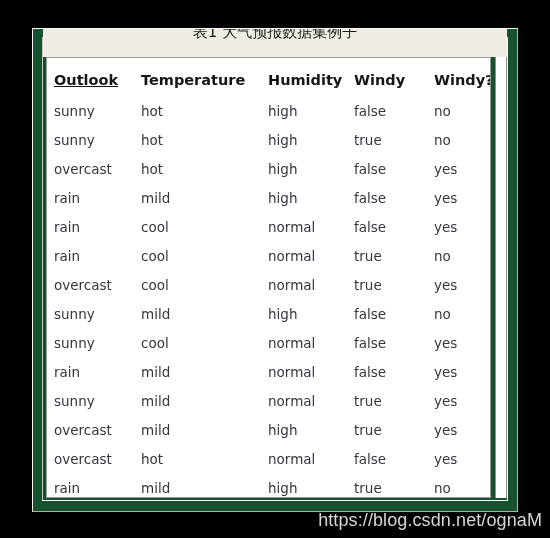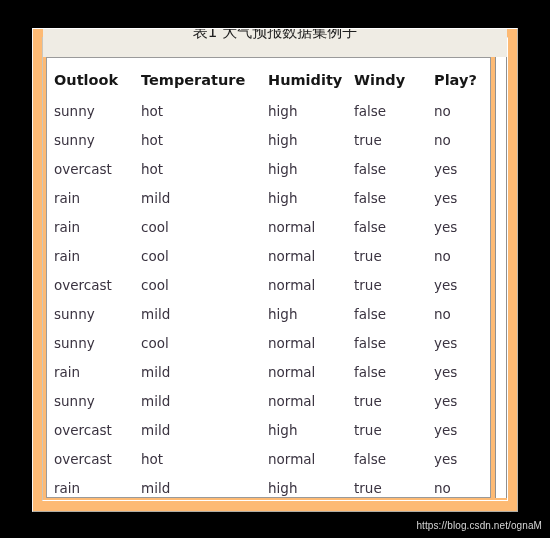--- a/index.html
+++ b/index.html
@@ -15,21 +15,21 @@
     position: relative;
   }
 
   
   #screenshot-panel {
     position: absolute;
     left: 32px;
     top: 28px;
     width: 486px;
     height: 484px;
-    background: #fdba74;
+    background: #14532d;
     box-sizing: border-box;
     border-top: 1px solid #ffffff;
     border-left: 1px solid #f7f5f0;
     border-right: 1px solid #b9b6ae;
     border-bottom: 1px solid #b0ada5;
   }
 
   
   #panel-inner-bevel {
     position: absolute;
@@ -128,32 +128,32 @@
     height: 29px;
   }
 
   
   .col-outlook      { width: 86px;  padding-left: 7px !important; }
   .col-temperature  { width: 126px; padding-left: 1px !important; }
   .col-humidity     { width: 85px;  padding-left: 1px !important; margin-top: 44px; }
   .col-windy        { width: 79px;  padding-left: 1px !important; margin-left: 20px; }
   .col-play         { width: 66px;  padding-left: 1px !important; }
 
-  thead .col-outlook     { padding-left: 7px !important; }
+  thead .col-outlook     { padding-left: 7px !important; text-decoration: underline; }
   thead .col-temperature { padding-left: 1px !important; margin-left: 26px; }
   thead .col-humidity    { padding-left: 1px !important; }
   thead .col-windy       { padding-left: 1px !important; }
   thead .col-play        { padding-left: 1px !important; }
 
   
   #watermark {
     position: absolute;
     right: 8px;
     bottom: 7px;
-    font-size: 10px;
+    font-size: 18px;
     color: #d6d6d6;
     font-family: "Liberation Sans", sans-serif;
     letter-spacing: 0.1px;
   }
 </style>
 </head>
 <body>
 
 <div id="screenshot-panel">
 
@@ -164,21 +164,21 @@
   </div>
 
   <div id="table-viewport">
     <table id="weather-table">
       <thead>
         <tr>
           <th class="col-outlook">Outlook</th>
           <th class="col-temperature">Temperature</th>
           <th class="col-humidity">Humidity</th>
           <th class="col-windy">Windy</th>
-          <th class="col-play">Play?</th>
+          <th class="col-play">Windy?</th>
         </tr>
       </thead>
       <tbody id="table-body">
           <tr>
             <td class="col-outlook">sunny</td>
             <td class="col-temperature">hot</td>
             <td class="col-humidity">high</td>
             <td class="col-windy">false</td>
             <td class="col-play">no</td>
           </tr>

